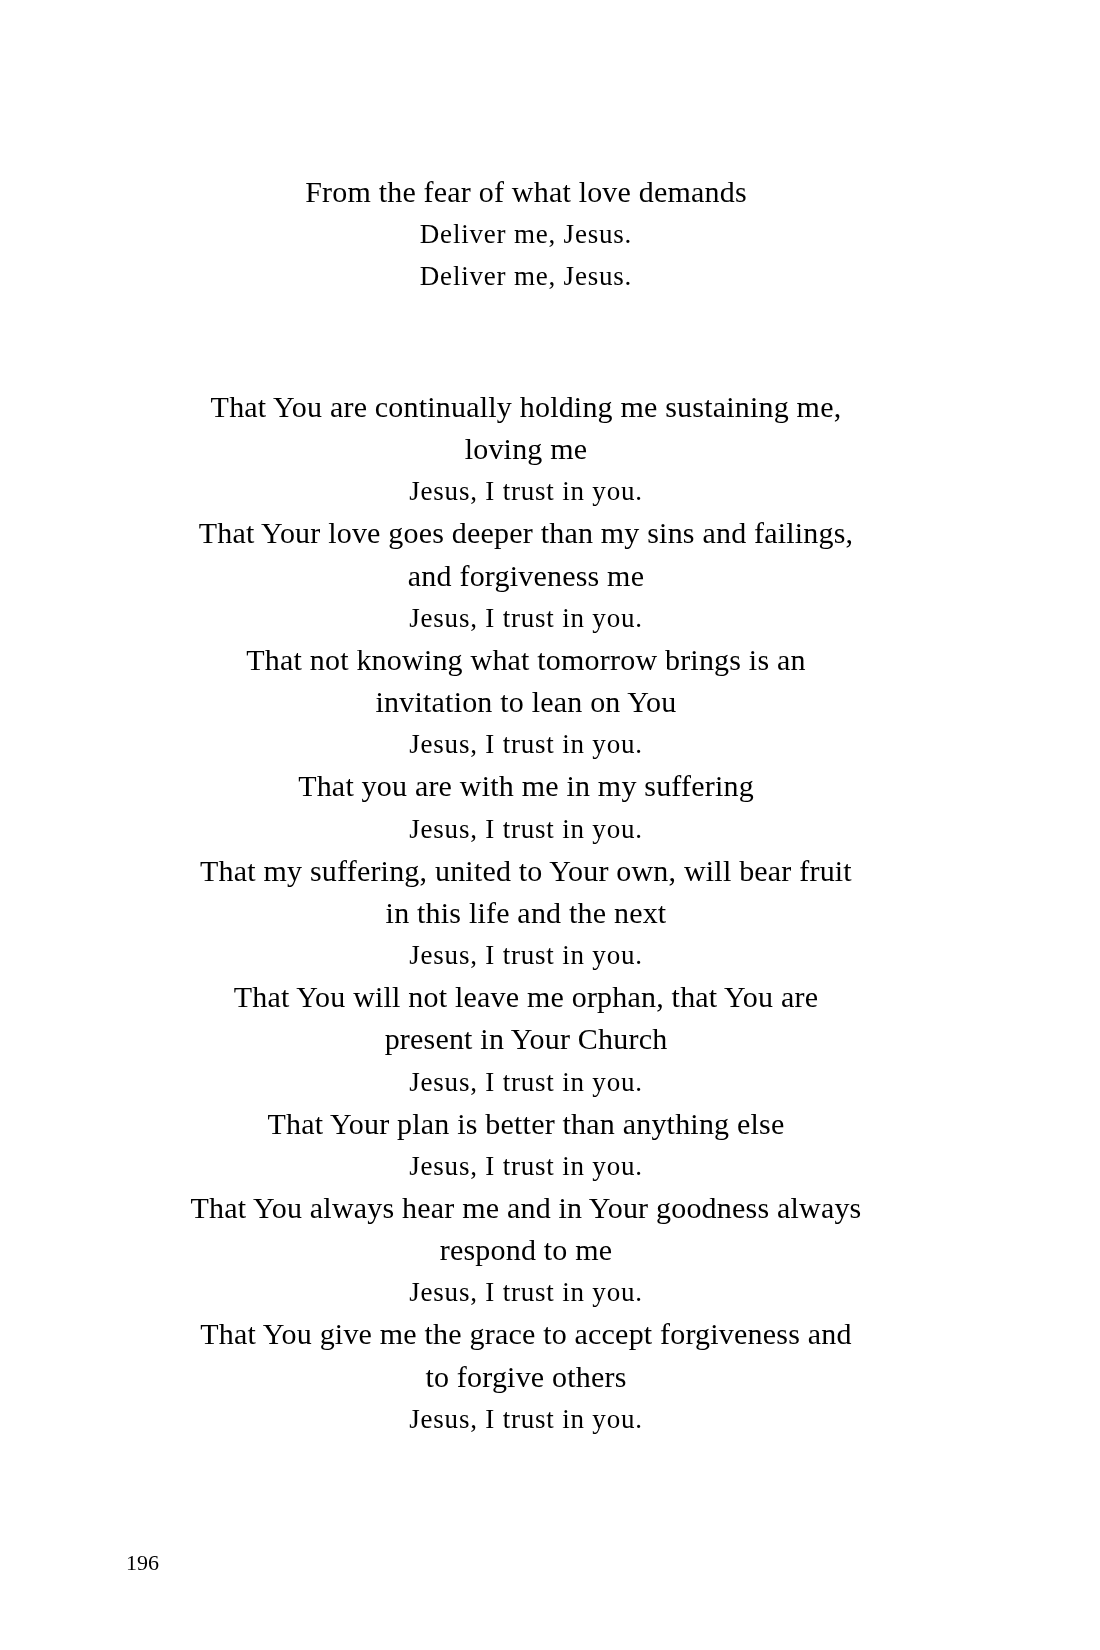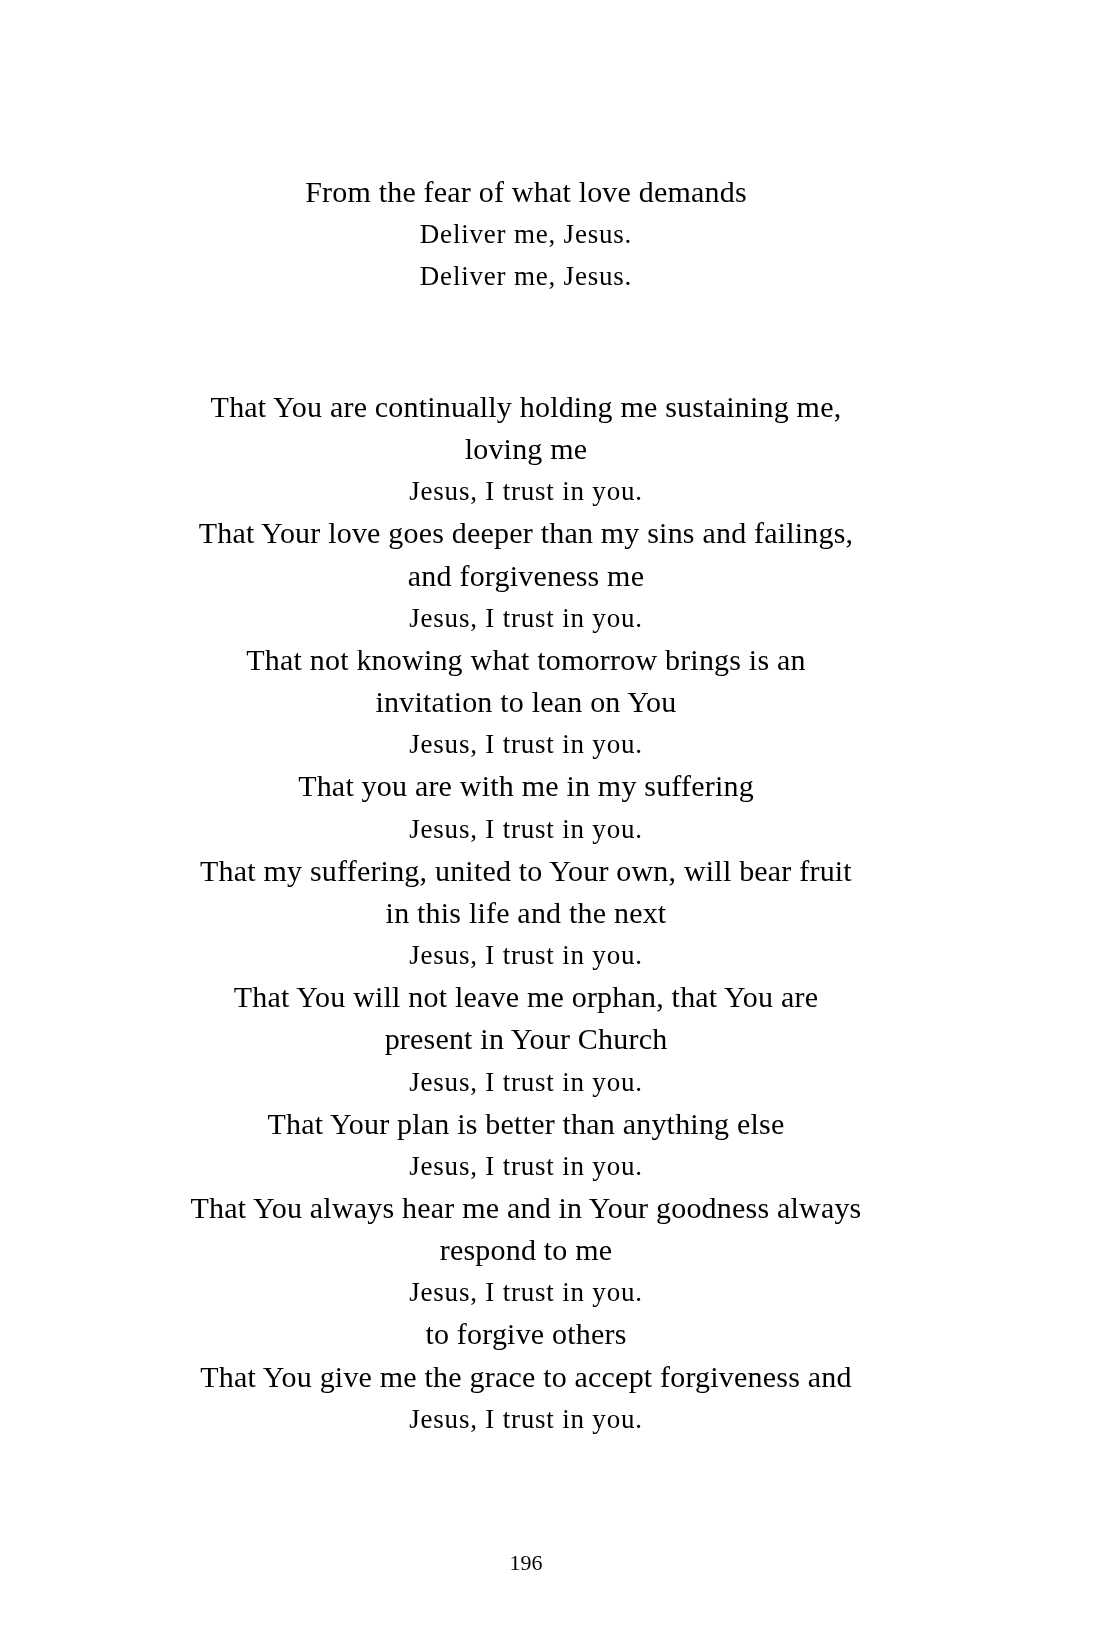--- a/index.html
+++ b/index.html
@@ -44,21 +44,20 @@
     .line.response {
       font-size: 27px;
       font-weight: normal;
       letter-spacing: 0.8px;
     }
     .page-number {
       position: absolute;
       left: 126px;
       width: 800px;
       top: 1548px;
-      text-align: center;
       font-size: 22px;
       line-height: 30px;
     }
   </style>
 </head>
 <body>
 
 <div class="page">
 
   <div class="column stanza-1">
@@ -83,20 +82,20 @@
     <span class="line verse">in this life and the next</span>
     <span class="line response">Jesus, I trust in you.</span>
     <span class="line verse">That You will not leave me orphan, that You are</span>
     <span class="line verse">present in Your Church</span>
     <span class="line response">Jesus, I trust in you.</span>
     <span class="line verse">That Your plan is better than anything else</span>
     <span class="line response">Jesus, I trust in you.</span>
     <span class="line verse">That You always hear me and in Your goodness always</span>
     <span class="line verse">respond to me</span>
     <span class="line response">Jesus, I trust in you.</span>
+    <span class="line verse">That You give me the grace to accept forgiveness and</span>
     <span class="line verse">to forgive others</span>
-    <span class="line verse">That You give me the grace to accept forgiveness and</span>
     <span class="line response">Jesus, I trust in you.</span>
   </div>
 
   <div class="page-number">196</div>
 
 </div>
 
 </body></html>

